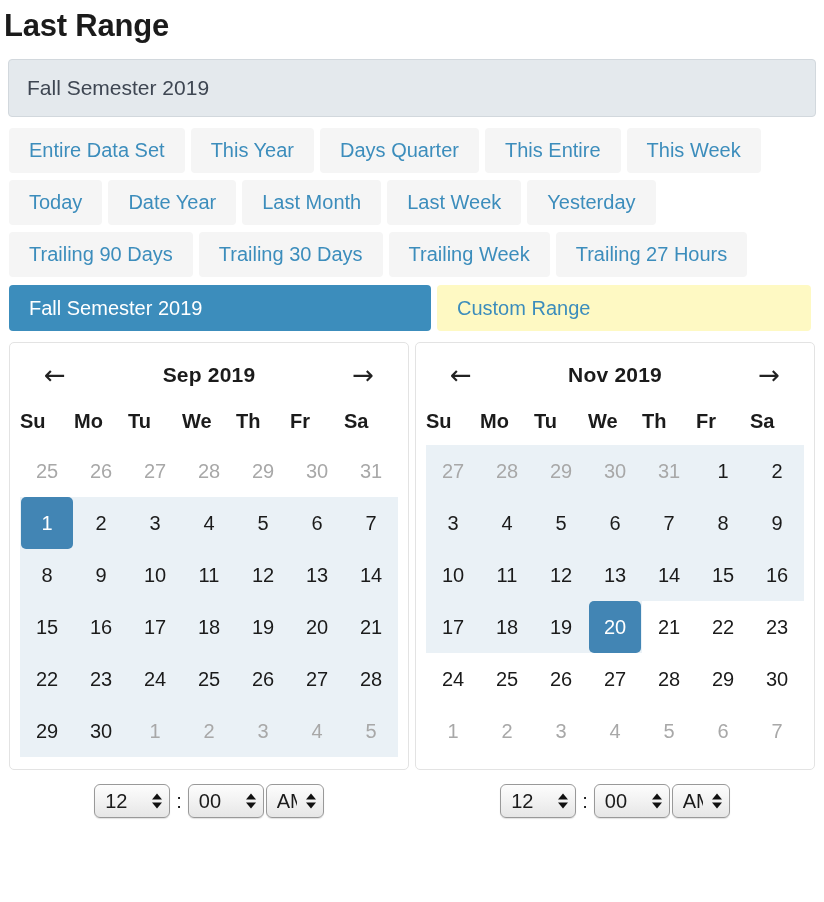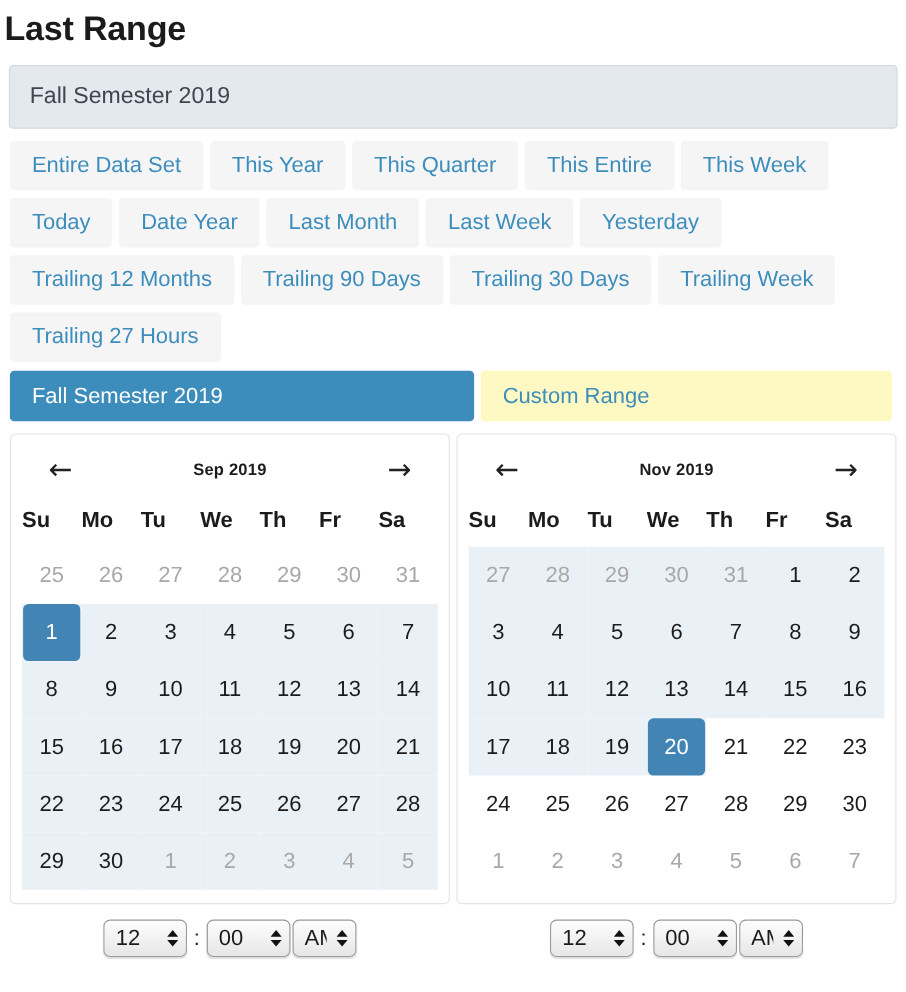--- a/index.html
+++ b/index.html
@@ -132,21 +132,21 @@
     font-size: 26px;
     line-height: 1;
     color: #222222;
     background: none;
     border: none;
     cursor: pointer;
     padding: 0 2px;
     font-family: "DejaVu Sans", sans-serif;
   }
   .cal-month {
-    font-size: 15px;
+    font-size: 21px;
     font-weight: bold;
     color: #1b1b1b;
     letter-spacing: 0.2px;
   }
 
   table.cal-grid {
     width: 100%;
     border-collapse: collapse;
     table-layout: fixed;
   }
@@ -249,29 +249,28 @@
 
   <h1 class="page-title">Last Range</h1>
 
   <div class="range-input-wrap">
     <div class="range-input" title="Select a date range">Fall Semester 2019</div>
   </div>
 
   <div class="presets" id="presets">
       <button class="preset-btn">Entire Data Set</button>
       <button class="preset-btn">This Year</button>
-      <button class="preset-btn">This Quarter</button>
+      <button class="preset-btn">Days Quarter</button>
       <button class="preset-btn">This Entire</button>
       <button class="preset-btn">This Week</button>
       <button class="preset-btn">Today</button>
       <button class="preset-btn">Date Year</button>
       <button class="preset-btn">Last Month</button>
       <button class="preset-btn">Last Week</button>
       <button class="preset-btn">Yesterday</button>
-      <button class="preset-btn">Trailing 12 Months</button>
       <button class="preset-btn">Trailing 90 Days</button>
       <button class="preset-btn">Trailing 30 Days</button>
       <button class="preset-btn">Trailing Week</button>
       <button class="preset-btn">Trailing 27 Hours</button>
     </div>
 
   <div class="tabs-row" id="tabs-row">
       <button class="tab-btn tab-range active">Fall Semester 2019</button>
       <button class="tab-btn tab-custom">Custom Range</button>
     </div>

